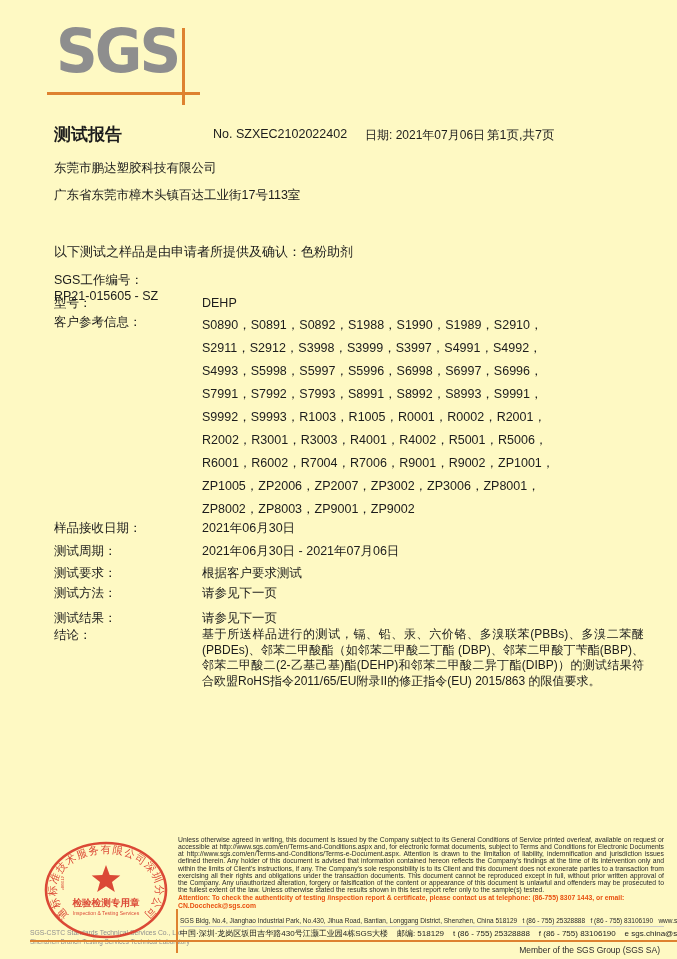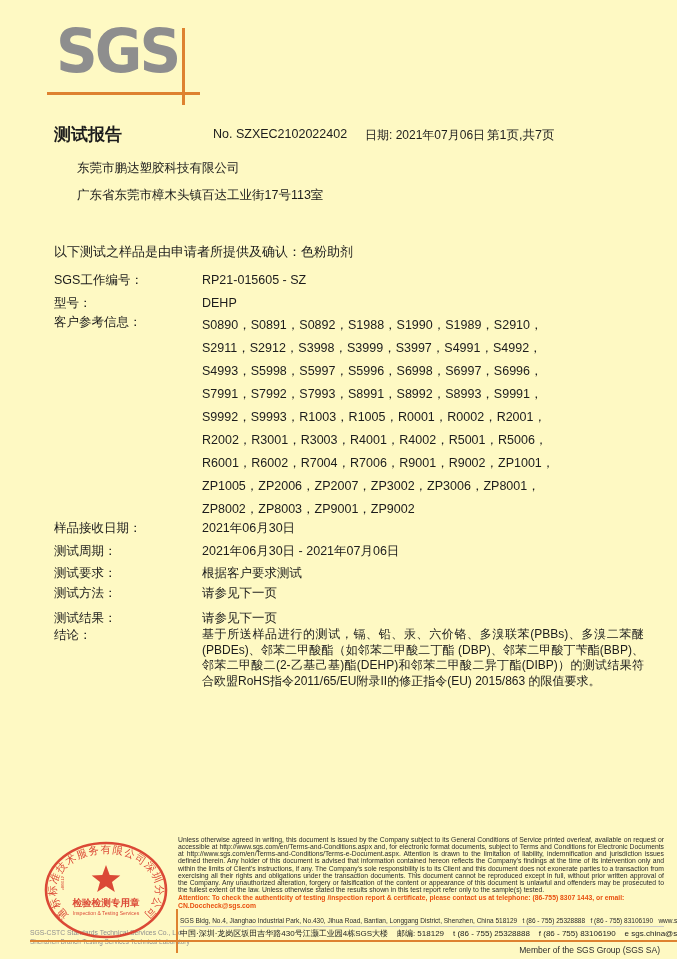--- a/index.html
+++ b/index.html
@@ -14,29 +14,29 @@
     font-family:"DejaVu Sans","Liberation Sans",sans-serif;transform:scaleY(1.04);
   }
   .logo-hline{position:absolute;left:47px;top:92px;width:153px;height:3px;background:#de8230;}
   .logo-vline{position:absolute;left:182px;top:28px;width:3px;height:77px;background:#de8230;}
   
   .report-title{position:absolute;left:54px;top:123px;font-size:17px;font-weight:bold;}
   .report-no{position:absolute;left:213px;top:127px;font-size:12.5px;}
   .report-date{position:absolute;left:365px;top:127px;font-size:12px;}
   .report-page{position:absolute;left:487px;top:127px;font-size:12.5px;}
   
-  .applicant{position:absolute;left:54px;top:155px;font-size:12.5px;line-height:27px;margin-left:23px;}
+  .applicant{position:absolute;left:54px;top:155px;font-size:12.5px;line-height:27px;}
   .statement{position:absolute;left:54px;top:243px;font-size:13px;}
   
   .row{position:absolute;left:54px;width:592px;display:flex;font-size:12.5px;line-height:16px;}
   .row .lbl{width:148px;flex:none;}
   .row .val{flex:1;}
   .ref-lines div{line-height:23px;}
   .row-conclusion .val{flex:none;width:442px;font-size:12px;line-height:15.5px;text-align:justify;}
-  .r-job{top:272px;} .r-model{top:295px;} .r-ref{top:314px;}
+  .r-job{top:272px;flex-direction:column;} .r-model{top:295px;} .r-ref{top:314px;}
   .r-received{top:520px;} .r-period{top:543px;} .r-req{top:565px;}
   .r-method{top:585px;} .r-result{top:610px;} .r-conclusion{top:627px;}
   
   .legal{position:absolute;left:178px;top:836px;width:486px;}
   .disclaimer{margin:0;font-size:6.8px;line-height:7.15px;text-align:justify;color:#2b2b2b;}
   .attention{margin:1px 0 0 0;font-size:6.8px;line-height:7.3px;font-weight:bold;color:#e8500f;}
   .address{position:absolute;left:180px;top:916px;width:484px;}
   .address .en{font-size:6.5px;line-height:10px;white-space:pre;color:#2b2b2b;}
   .address .cn{font-size:8px;line-height:12px;white-space:pre;color:#1c1c1c;border-top:1px solid #c9c9c9;padding-top:1px;}
   .brand-hline{position:absolute;left:30px;top:940px;width:647px;height:2px;background:#de8230;}

